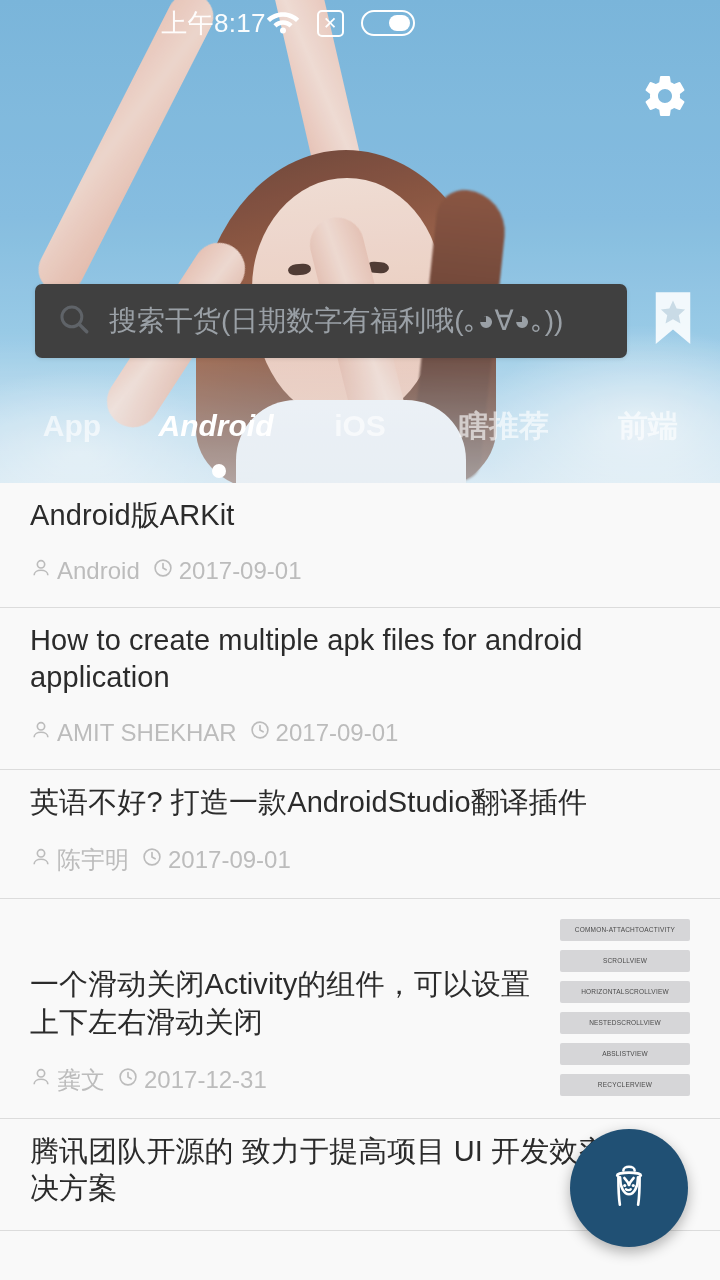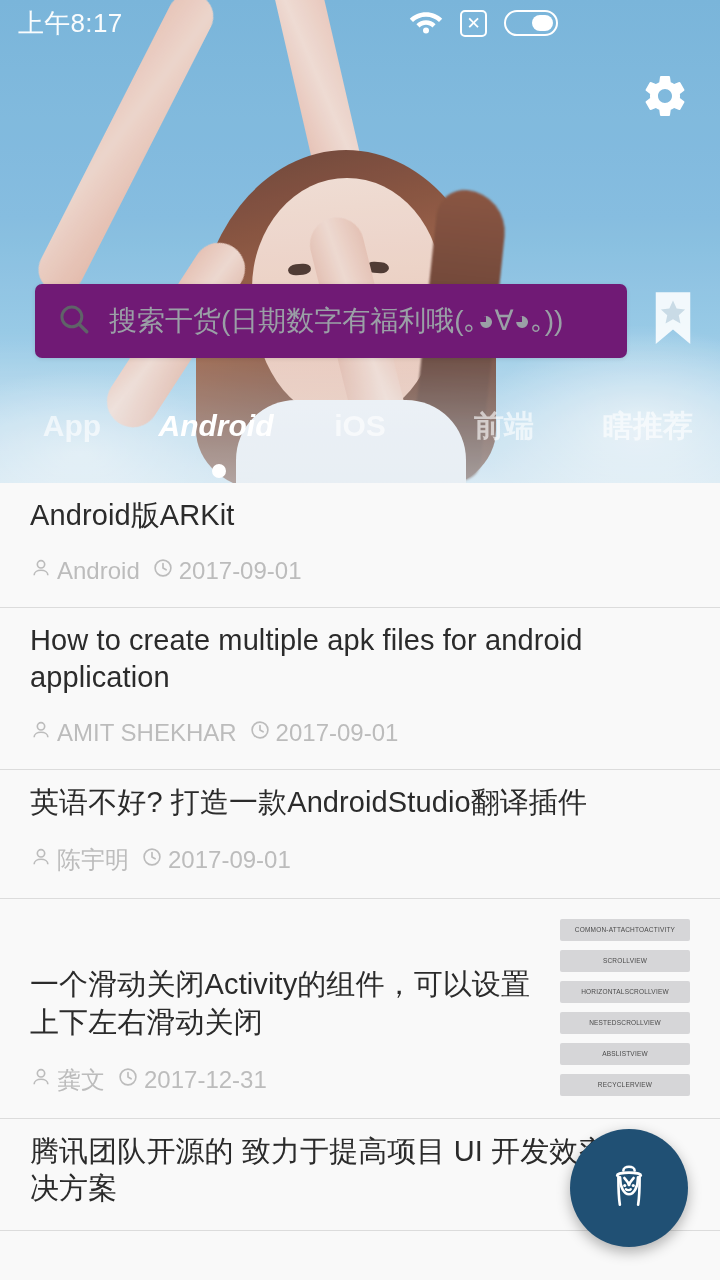--- a/index.html
+++ b/index.html
@@ -74,21 +74,21 @@
   .top-white {
     position:absolute; left:236px; top:400px; width:230px; height:110px;
     background:linear-gradient(180deg,#f4f7fa 0%, #e9eef4 60%, #dde5ee 100%);
     border-radius:60px 60px 12px 12px; filter:blur(.3px);
   }
   .hero-dim { position:absolute; inset:0; background:rgba(140,180,210,.10); }
 
   
   .status {
     position:absolute; top:0; left:0; width:584px; height:46px;
-    display:flex; align-items:center; justify-content:space-between;
+    display:flex; align-items:center; justify-content:center;
     padding:0 26px 0 18px; color:#fff; z-index:30;
   }
   .status-time { font-size:26px; letter-spacing:.3px; color:#ffffff; opacity:.96; }
   .status-icons { display:flex; align-items:center; gap:17px; }
   .bat {
     width:54px; height:26px; border:2.4px solid #fff; border-radius:13px;
     position:relative; display:flex; align-items:center; justify-content:flex-end; padding-right:3px;
   }
   .bat::after { content:""; width:21px; height:16px; background:#fff; border-radius:8px; display:block; }
   .nosim {
@@ -102,21 +102,21 @@
     position:absolute; right:27px; top:70px; width:56px; height:56px; z-index:25;
     display:flex; align-items:center; justify-content:center; cursor:pointer;
   }
 
   
   .search-row {
     position:absolute; left:0; top:284px; width:720px; height:74px;
     display:flex; align-items:center; z-index:25;
   }
   .search-box {
-    margin-left:35px; width:592px; height:74px; background:#701a75;
+    margin-left:35px; width:592px; height:74px; background:#404040;
     border-radius:7px; display:flex; align-items:center; padding:0 22px;
     box-shadow:0 1px 4px rgba(0,0,0,.10);
   }
   .search-ph {
     margin-left:18px; font-size:28px; color:#9aa0a6; white-space:nowrap; overflow:hidden;
   }
   .bookmark-btn {
     margin-left:18px; width:56px; height:66px; display:flex; align-items:center; justify-content:center;
     cursor:pointer;
   }
@@ -238,22 +238,22 @@
           <path fill="#c9dbe6" d="M12 5.4l1.9 4.1 4.4.5-3.3 3 .9 4.4-3.9-2.3-3.9 2.3.9-4.4-3.3-3 4.4-.5z"></path>
         </svg>
       </span>
     </div>
   </div>
 
   <div class="tabs">
     <div class="tab">App</div>
     <div class="tab active">Android</div>
     <div class="tab">iOS</div>
+    <div class="tab">瞎推荐</div>
     <div class="tab">前端</div>
-    <div class="tab">瞎推荐</div>
   </div>
   <div class="tab-dot"></div>
 
   <div class="list">
 
     <div class="item">
       <div class="item-main">
         <div class="item-title">Android版ARKit</div>
         <div class="item-meta">
           <span class="meta-seg">

